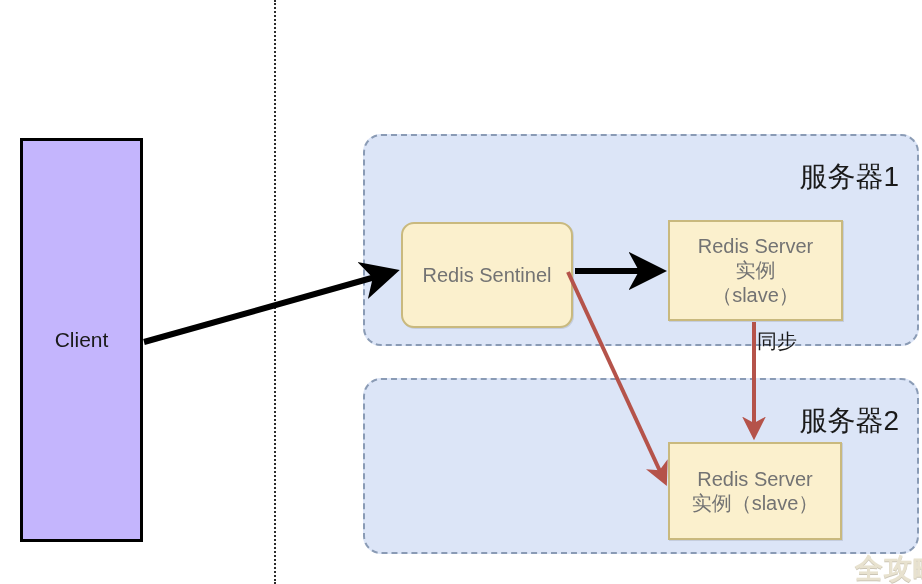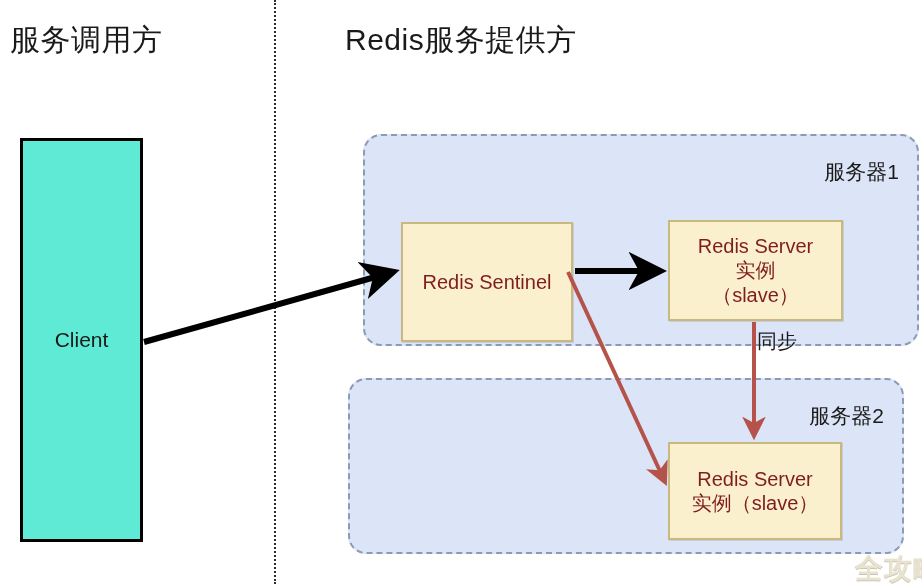--- a/index.html
+++ b/index.html
@@ -41,68 +41,68 @@
   }
 
   
   #client-box {
     position: absolute;
     left: 20px;
     top: 138px;
     width: 123px;
     height: 404px;
     border: 3px solid #000000;
-    background: #5eead4;
+    background: #c4b5fd;
     box-sizing: border-box;
     display: flex;
     align-items: center;
     justify-content: center;
   }
   #client-label {
     font-size: 21px;
     color: #1a1a1a;
   }
 
   
   .server-container {
     position: absolute;
     background: #dce5f7;
     border: 2px dashed #8a9bb5;
     border-radius: 18px;
     box-sizing: border-box;
   }
   #server1 { left: 363px; top: 134px; width: 556px; height: 212px; }
-  #server2 { left: 348px; top: 378px; width: 556px; height: 176px; }
+  #server2 { left: 363px; top: 378px; width: 556px; height: 176px; }
 
   .server-caption {
     position: absolute;
     right: 18px;
     top: 22px;
-    font-size: 21px;
+    font-size: 28px;
     color: #1a1a1a;
     white-space: nowrap;
   }
 
   
   .node-box {
     position: absolute;
     background: #fbf0cd;
     border: 2px solid #c9b97e;
     box-sizing: border-box;
     display: flex;
     flex-direction: column;
     align-items: center;
     justify-content: center;
     text-align: center;
-    color: #7f1d1d;
+    color: #737373;
     font-size: 20px;
     line-height: 1.22;
     box-shadow: 1px 1px 0 rgba(0,0,0,0.10);
   }
-  #sentinel-box { left: 401px; top: 222px; width: 172px; height: 120px; }
+  #sentinel-box { left: 401px; top: 222px; width: 172px; height: 106px; border-radius: 13px; }
   #master-box   { left: 668px; top: 220px; width: 175px; height: 101px; }
   #slave-box    { left: 668px; top: 442px; width: 174px; height: 98px; }
   .node-line { display: block; white-space: nowrap; }
 
   
   #sync-label {
     position: absolute;
     left: 757px;
     top: 328px;
     font-size: 20px;
@@ -131,23 +131,21 @@
     text-shadow: 0 1px 0 rgba(160,150,120,0.55);
     letter-spacing: 1px;
     white-space: nowrap;
   }
 </style>
 </head>
 <body>
 
 <div id="canvas">
 
-  <div class="section-title" id="title-left">服务调用方</div>
 
-  <div class="section-title" id="title-right">Redis服务提供方</div>
 
   <div id="divider"></div>
 
   <div id="client-box">
     <span id="client-label">Client</span>
   </div>
 
   <div class="server-container" id="server1">
     <div class="server-caption">服务器1</div>
   </div>

